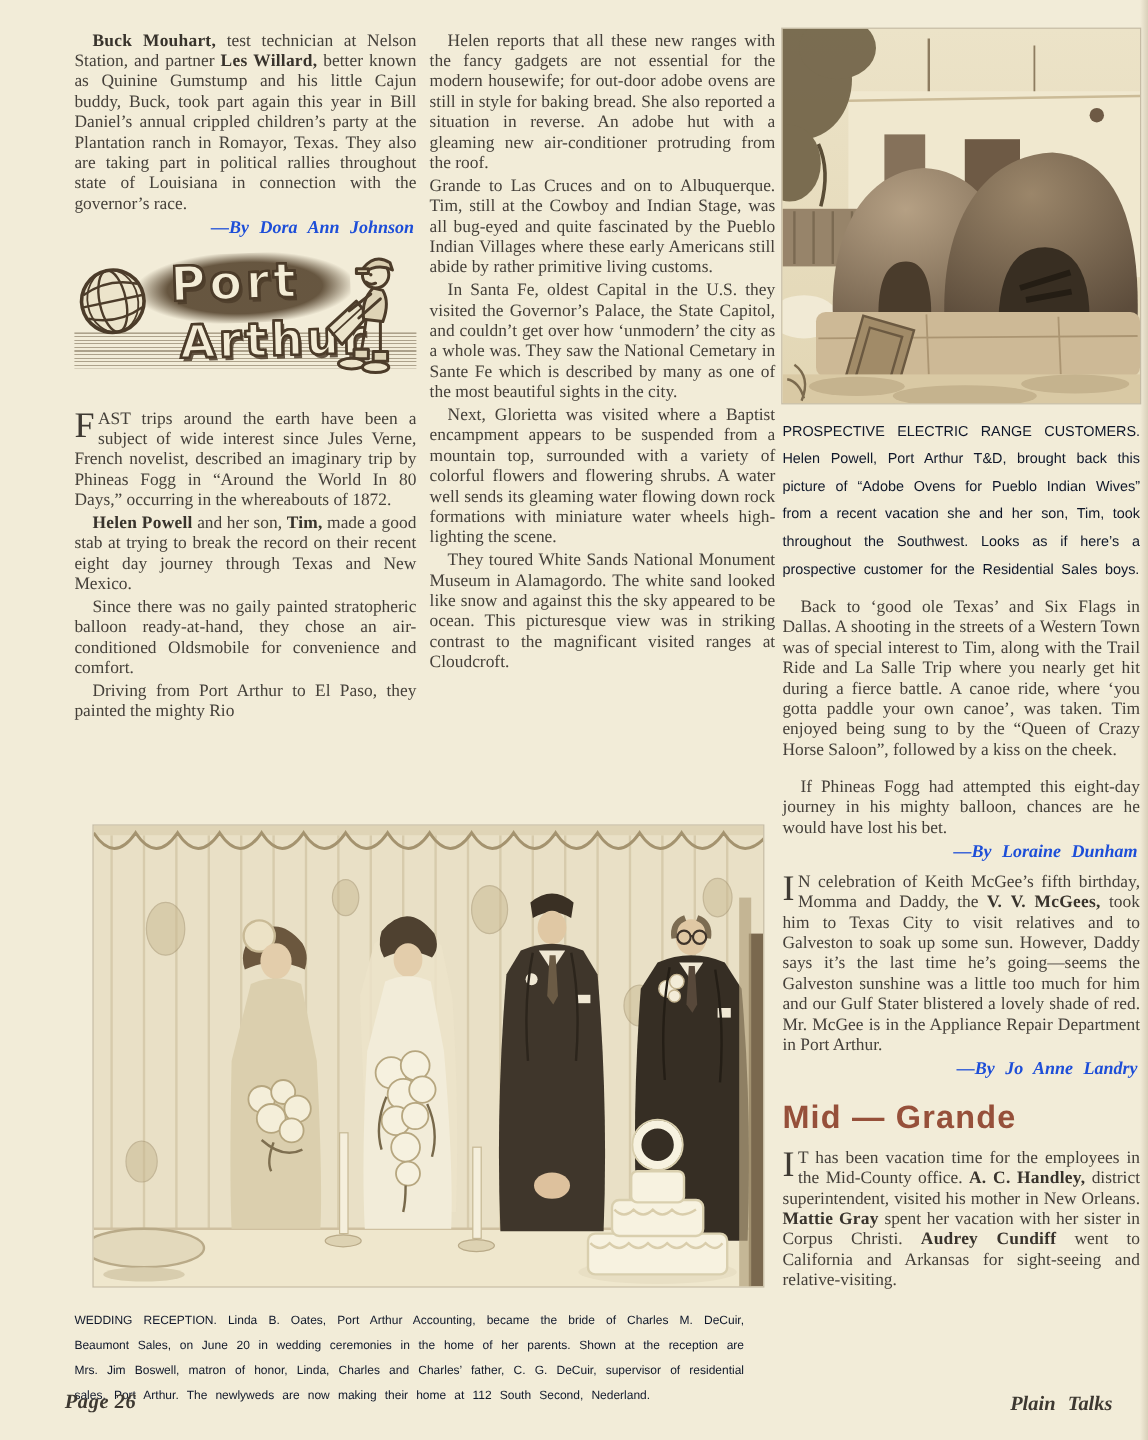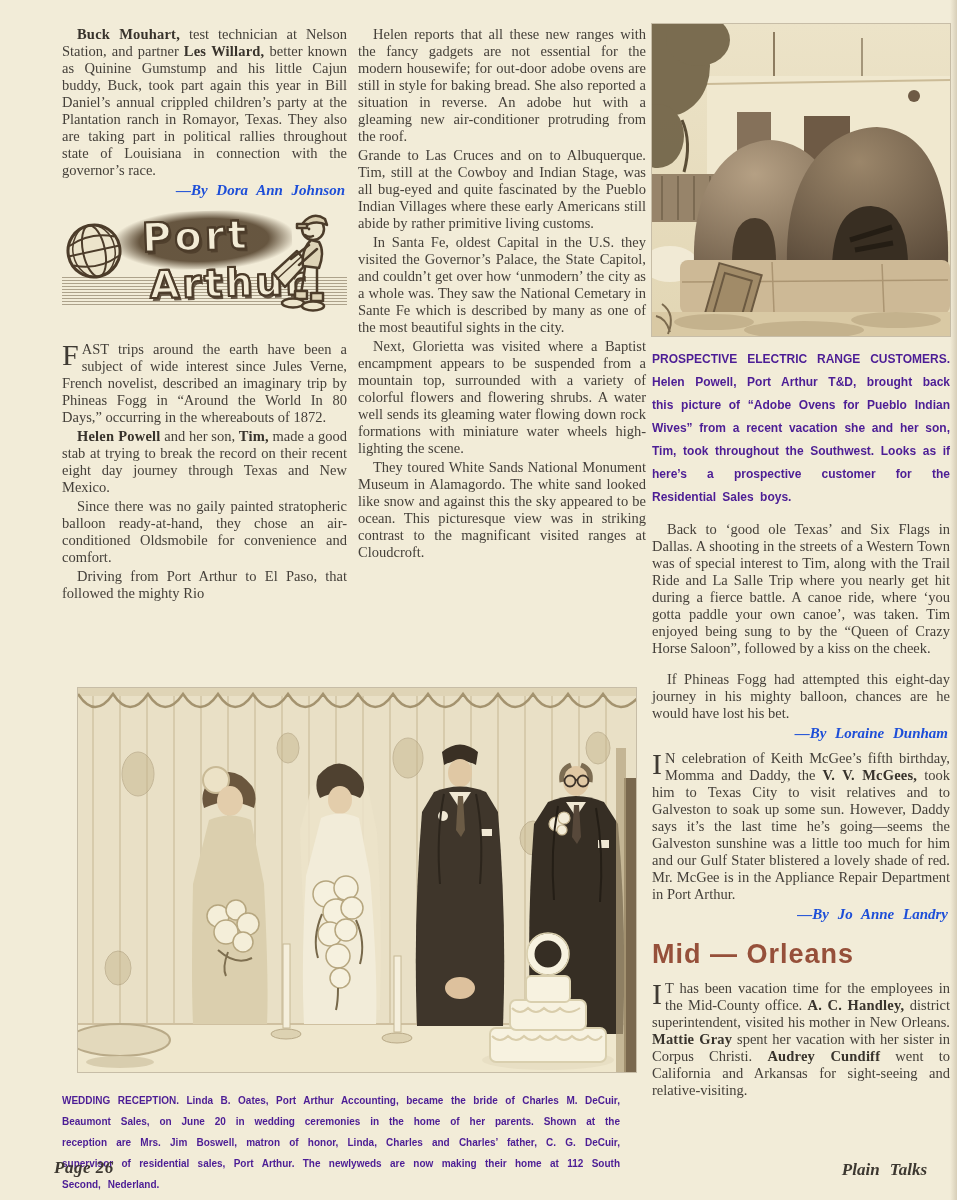--- a/index.html
+++ b/index.html
@@ -15,22 +15,22 @@
 
   .para{font:14.5px/17px "Liberation Serif","DejaVu Serif",serif;color:#45403a;
         text-align:justify;margin:0 0 2px;}
   .indent{text-indent:15px;}
   .gap{margin-top:14px;}
   .b{font-weight:bold;letter-spacing:.2px;color:#38332c;}
   .byline{text-align:right;font-style:italic;font-weight:bold;font-size:15px;
           margin:3px 2px 8px 0;word-spacing:5px;color:#1d4ed8;}
   .dc{float:left;font-size:30px;line-height:26px;padding:1px 3px 0 0;color:#3f3a33;}
 
-  .caption{font-family:"Liberation Sans","DejaVu Sans",sans-serif;font-weight:bold;
-           color:#4c1d95;text-align:justify;}
+  .caption{font-family:"Liberation Sans","DejaVu Sans",sans-serif;font-weight:normal;
+           color:#0f172a;text-align:justify;}
   .adobecap{font-size:12px;line-height:23px;margin:12px 0 12px;word-spacing:3px;}
   .wedcap{position:absolute;left:62px;top:1080px;width:558px;font-size:10px;
           line-height:21px;word-spacing:4px;}
 
   .midtitle{font-family:"Liberation Sans","DejaVu Sans",sans-serif;font-weight:800;
             font-size:27px;color:#96503a;margin:16px 0 10px;letter-spacing:1px;}
 
   
   .logo{position:relative;height:122px;margin:10px 0 10px;}
   .hatch{position:absolute;left:0;right:0;top:68px;height:30px;
@@ -100,21 +100,21 @@
           <circle cx="42" cy="20" r="1.4" fill="#4c3c2a" stroke="none"></circle>
           <path d="M38,26 q4,3 8,1" fill="none"></path>
         </g>
       </svg>
     </div>
 
     <div>
         <p class="para dropcap"><span class="dc">F</span><span>AST trips around the earth have been a subject of wide interest since Jules Verne, French novelist, described an imaginary trip by Phineas Fogg in “Around the World In 80 Days,” occurring in the whereabouts of 1872.</span></p>
         <p class="para indent"><span class="b">Helen Powell</span><span> and her son, </span><span class="b">Tim,</span><span> made a good stab at trying to break the record on their recent eight day journey through Texas and New Mexico.</span></p>
         <p class="para indent"><span>Since there was no gaily painted stratopheric balloon ready-at-hand, they chose an air-conditioned Oldsmobile for convenience and comfort.</span></p>
-        <p class="para indent"><span>Driving from Port Arthur to El Paso, that followed the mighty Rio</span></p>
+        <p class="para indent"><span>Driving from Port Arthur to El Paso, they painted the mighty Rio</span></p>
       </div>
   </section>
 
   <section class="col" id="col2">
     <div>
         <p class="para indent"><span>Helen reports that all these new ranges with the fancy gadgets are not essential for the modern housewife; for out-door adobe ovens are still in style for baking bread. She also reported a situation in reverse. An adobe hut with a gleaming new air-conditioner protruding from the roof.</span></p>
         <p class="para "><span>Grande to Las Cruces and on to Albuquerque. Tim, still at the Cowboy and Indian Stage, was all bug-eyed and quite fascinated by the Pueblo Indian Villages where these early Americans still abide by rather primitive living customs.</span></p>
         <p class="para indent"><span>In Santa Fe, oldest Capital in the U.S. they visited the Governor’s Palace, the State Capitol, and couldn’t get over how ‘unmodern’ the city as a whole was. They saw the National Cemetary in Sante Fe which is described by many as one of the most beautiful sights in the city.</span></p>
         <p class="para indent"><span>Next, Glorietta was visited where a Baptist encampment appears to be suspended from a mountain top, surrounded with a variety of colorful flowers and flowering shrubs. A water well sends its gleaming water flowing down rock formations with miniature water wheels high-lighting the scene.</span></p>
         <p class="para indent"><span>They toured White Sands National Monument Museum in Alamagordo. The white sand looked like snow and against this the sky appeared to be ocean. This picturesque view was in striking contrast to the magnificant visited ranges at Cloudcroft.</span></p>
@@ -188,21 +188,21 @@
     <p class="caption adobecap">PROSPECTIVE ELECTRIC RANGE CUSTOMERS. Helen Powell, Port Arthur T&amp;D, brought back this picture of “Adobe Ovens for Pueblo Indian Wives” from a recent vacation she and her son, Tim, took throughout the Southwest. Looks as if here’s a prospective customer for the Residential Sales boys.</p>
 
     <div>
         <p class="para indent"><span>Back to ‘good ole Texas’ and Six Flags in Dallas. A shooting in the streets of a Western Town was of special interest to Tim, along with the Trail Ride and La Salle Trip where you nearly get hit during a fierce battle. A canoe ride, where ‘you gotta paddle your own canoe’, was taken. Tim enjoyed being sung to by the “Queen of Crazy Horse Saloon”, followed by a kiss on the cheek.</span></p>
         <p class="para indent gap"><span>If Phineas Fogg had attempted this eight-day journey in his mighty balloon, chances are he would have lost his bet.</span></p>
         <p class="para byline"><span>—By Loraine Dunham</span></p>
         <p class="para dropcap"><span class="dc">I</span><span>N celebration of Keith McGee’s fifth birthday, Momma and Daddy, the </span><span class="b">V. V. McGees,</span><span> took him to Texas City to visit relatives and to Galveston to soak up some sun. However, Daddy says it’s the last time he’s going—seems the Galveston sunshine was a little too much for him and our Gulf Stater blistered a lovely shade of red. Mr. McGee is in the Appliance Repair Department in Port Arthur.</span></p>
         <p class="para byline"><span>—By Jo Anne Landry</span></p>
       </div>
 
-    <h2 class="midtitle">Mid — Orleans</h2>
+    <h2 class="midtitle">Mid — Grande</h2>
 
     <div>
         <p class="para dropcap"><span class="dc">I</span><span>T has been vacation time for the employees in the Mid-County office. </span><span class="b">A. C. Handley,</span><span> district superintendent, visited his mother in New Orleans. </span><span class="b">Mattie Gray</span><span> spent her vacation with her sister in Corpus Christi. </span><span class="b">Audrey Cundiff</span><span> went to California and Arkansas for sight-seeing and relative-visiting.</span></p>
       </div>
   </section>
 
   <div class="photo wedding">
     <svg width="558" height="384" viewBox="0 0 558 384">
       <rect width="558" height="384" fill="#e9e0c6"></rect>
       <g stroke="#d3c6a6" stroke-width="2" opacity="0.8">

